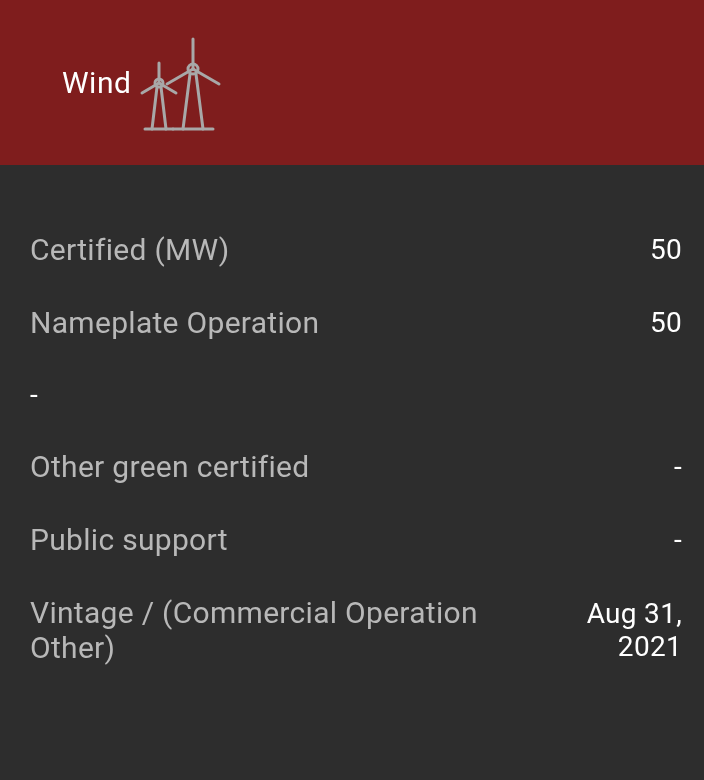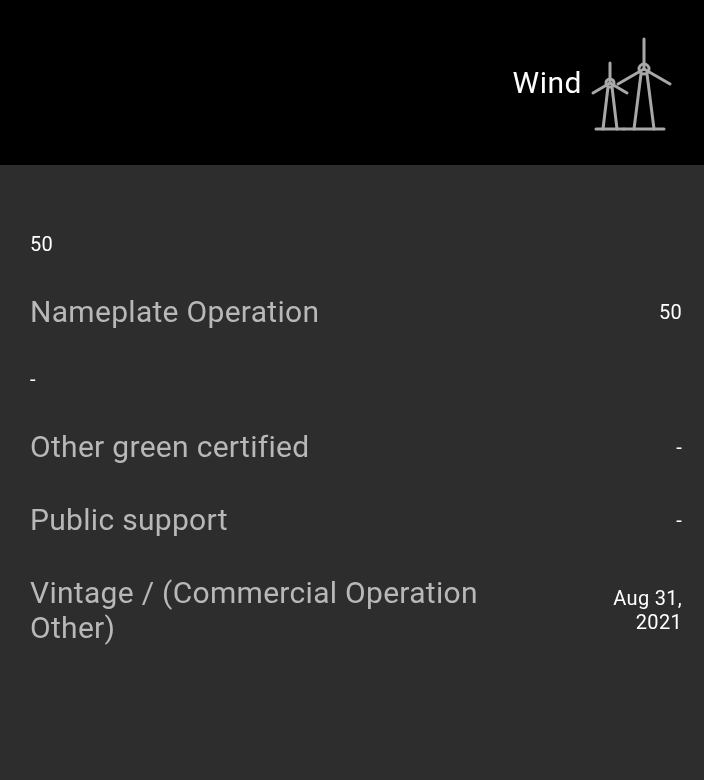--- a/index.html
+++ b/index.html
@@ -9,25 +9,25 @@
     }
     body {
       width: 704px;
       height: 780px;
       background: #2d2d2d;
       font-family: 'Segoe UI', 'Roboto', 'Helvetica Neue', Arial, sans-serif;
       color: #c0c0c0;
       overflow: hidden;
     }
     .header {
-      background: #000000;
+      background: #7f1d1d;
       height: 165px;
       display: flex;
       align-items: center;
-      justify-content: flex-end;
+      justify-content: flex-start;
       padding: 0 22px 0 62px;
     }
     .header-title {
       color: #ffffff;
       font-size: 30px;
       font-weight: 400;
       letter-spacing: 0.5px;
     }
     .icon-wrapper {
       display: flex;
@@ -44,21 +44,21 @@
       padding: 19px 0;
     }
     .row-label {
       color: #b8b8b8;
       font-size: 30px;
       font-weight: 400;
       letter-spacing: 0.3px;
     }
     .row-value {
       color: #ffffff;
-      font-size: 20px;
+      font-size: 28px;
       font-weight: 400;
       letter-spacing: 0.3px;
       text-align: right;
     }
   </style>
 </head>
 <body>
 
 <div class="header">
   <div class="header-title">Wind</div>
@@ -91,20 +91,21 @@
         <line x1="65" y1="41" x2="72" y2="96"></line>
 
         <line x1="42" y1="96" x2="82" y2="96"></line>
       </g>
     </svg>
   </div>
 </div>
 
 <div class="details">
   <div class="row">
+    <div class="row-label">Certified (MW)</div>
     <div class="row-value">50</div>
   </div>
   <div class="row">
     <div class="row-label">Nameplate Operation</div>
     <div class="row-value">50</div>
   </div>
   <div class="row">
     <div class="row-value">-</div>
   </div>
   <div class="row">

